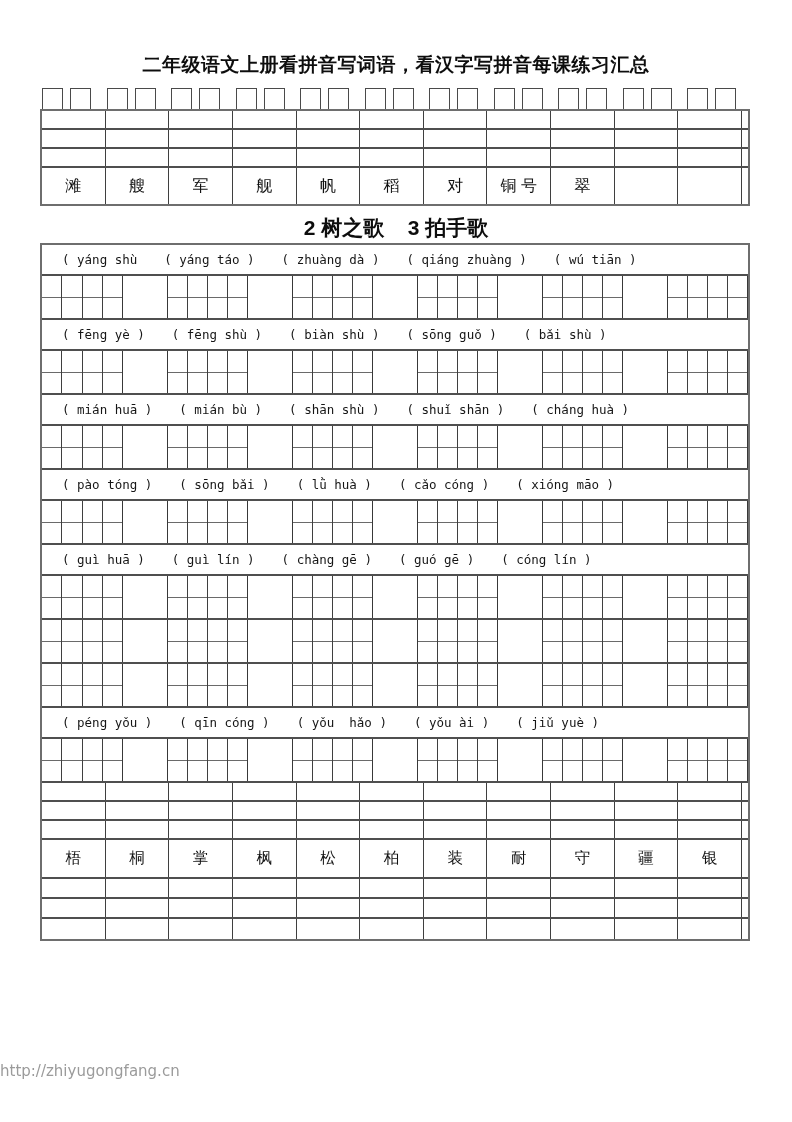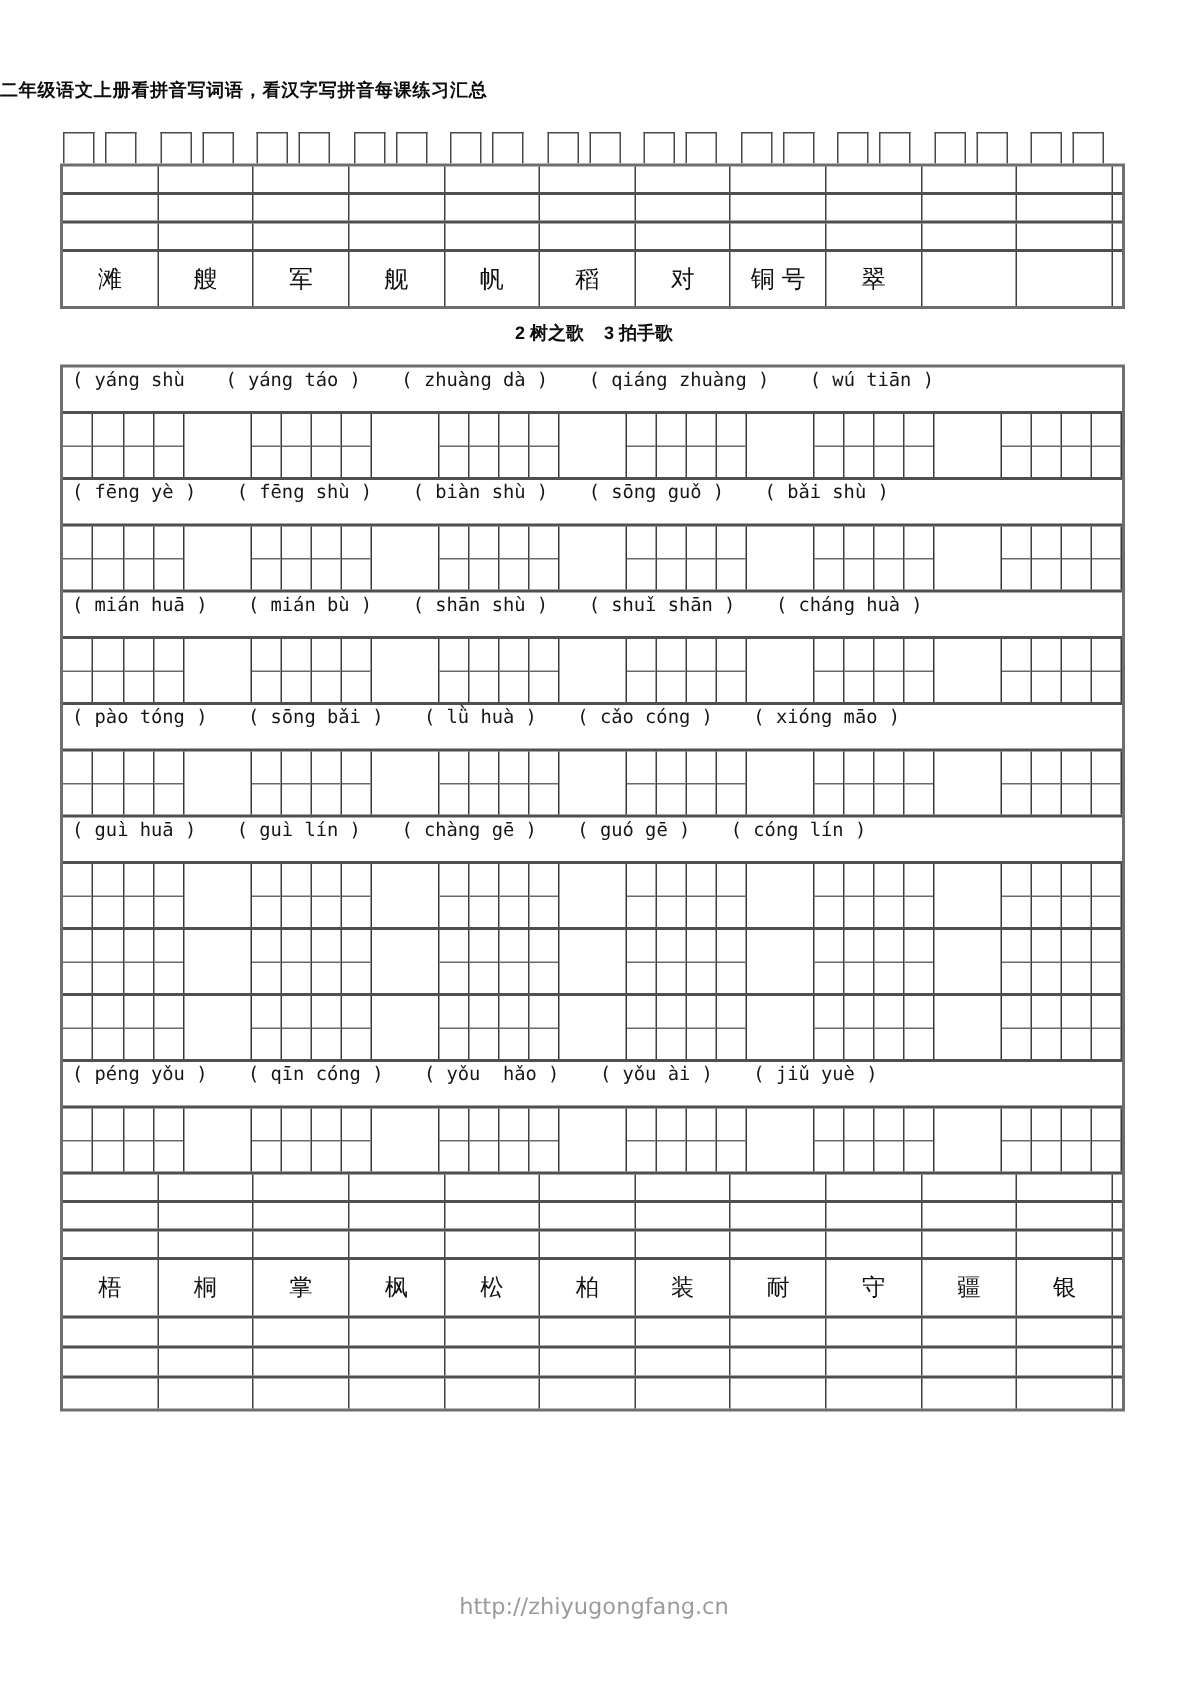--- a/index.html
+++ b/index.html
@@ -4,21 +4,21 @@
 <style>
   html,body { margin:0; padding:0; background:#e9e9e9; }
   #page {
     position:relative; width:792px; height:1122px; background:#ffffff;
     margin:0 auto; overflow:hidden;
     font-family:"Liberation Sans", sans-serif; color:#141414;
   }
   
   #doc-title {
     position:absolute; top:52px; left:0; width:100%;
-    font-size:12px; font-weight:700; color:#0d0d0d;
+    text-align:center; font-size:19px; font-weight:700; color:#0d0d0d;
     letter-spacing:0.5px;
   }
   
   #pinyin-strip { position:absolute; top:86px; left:40px; width:710px; height:23px; display:flex; }
   .strip-col { flex:1 1 0; position:relative; }
   .pbox {
     position:absolute; bottom:0; width:21px; height:21px; box-sizing:border-box;
     border:1.5px solid #4a4a4a; border-bottom:none; background:#fff;
   }
   .pbox1 { left:2px; } .pbox2 { left:30px; }
@@ -37,46 +37,46 @@
   .erow-b{ height:20px; }
   .charcell {
     display:flex; align-items:center; justify-content:center;
     color:#111; white-space:pre;
   }
   .crow-top    { height:36px; } .crow-top .charcell    { font-size:16px; }
   .crow-bottom { height:39px; } .crow-bottom .charcell { font-size:15.5px; }
   
   #section-header {
     position:absolute; top:214px; left:0; width:100%;
-    text-align:center; font-size:12px; font-weight:700; color:#0d0d0d; white-space:pre;
+    text-align:center; font-size:21px; font-weight:700; color:#0d0d0d; white-space:pre;
   }
   
   .prow {
-    height:31px; display:flex; padding-left:6px;
+    height:31px; display:flex; align-items:center; padding-left:20px;
     border-bottom:2px solid #4f4f4f; box-sizing:border-box;
     font-family:"DejaVu Sans Mono", monospace; font-size:12.5px; color:#161616;
     white-space:pre; overflow:hidden;
   }
   .pword { margin-right:27px; }
   
   .tzrow { height:44px; display:flex; border-bottom:2px solid #4f4f4f; box-sizing:border-box; }
   .tgroup {
     display:flex; flex:0 0 81px; box-sizing:border-box;
     border-left:1.5px solid #383838; border-right:1.5px solid #383838;
   }
   .tzrow .tgroup:first-child { border-left:none; }
   .tc { flex:1 1 0; position:relative; border-right:1px solid #3f3f3f; box-sizing:border-box; }
   .tgroup .tc:last-child { border-right:none; }
   .tc::after { content:""; position:absolute; left:0; right:0; top:50%; border-top:1px solid #6a6a6a; }
   .sep { flex:0 0 44px; }
   .fillr { flex:1 1 0; }
   
   #footer-url {
     position:absolute; top:1062px; left:0; width:100%;
-    text-align:center; color:#9b9b9b; font-size:15px;
+    color:#9b9b9b; font-size:15px;
     font-family:"DejaVu Sans", "Liberation Sans", sans-serif;
   }
 </style>
 </head>
 <body>
 
 <div id="page">
   <div id="doc-title">二年级语文上册看拼音写词语，看汉字写拼音每课练习汇总</div>
 
   <div id="pinyin-strip">

